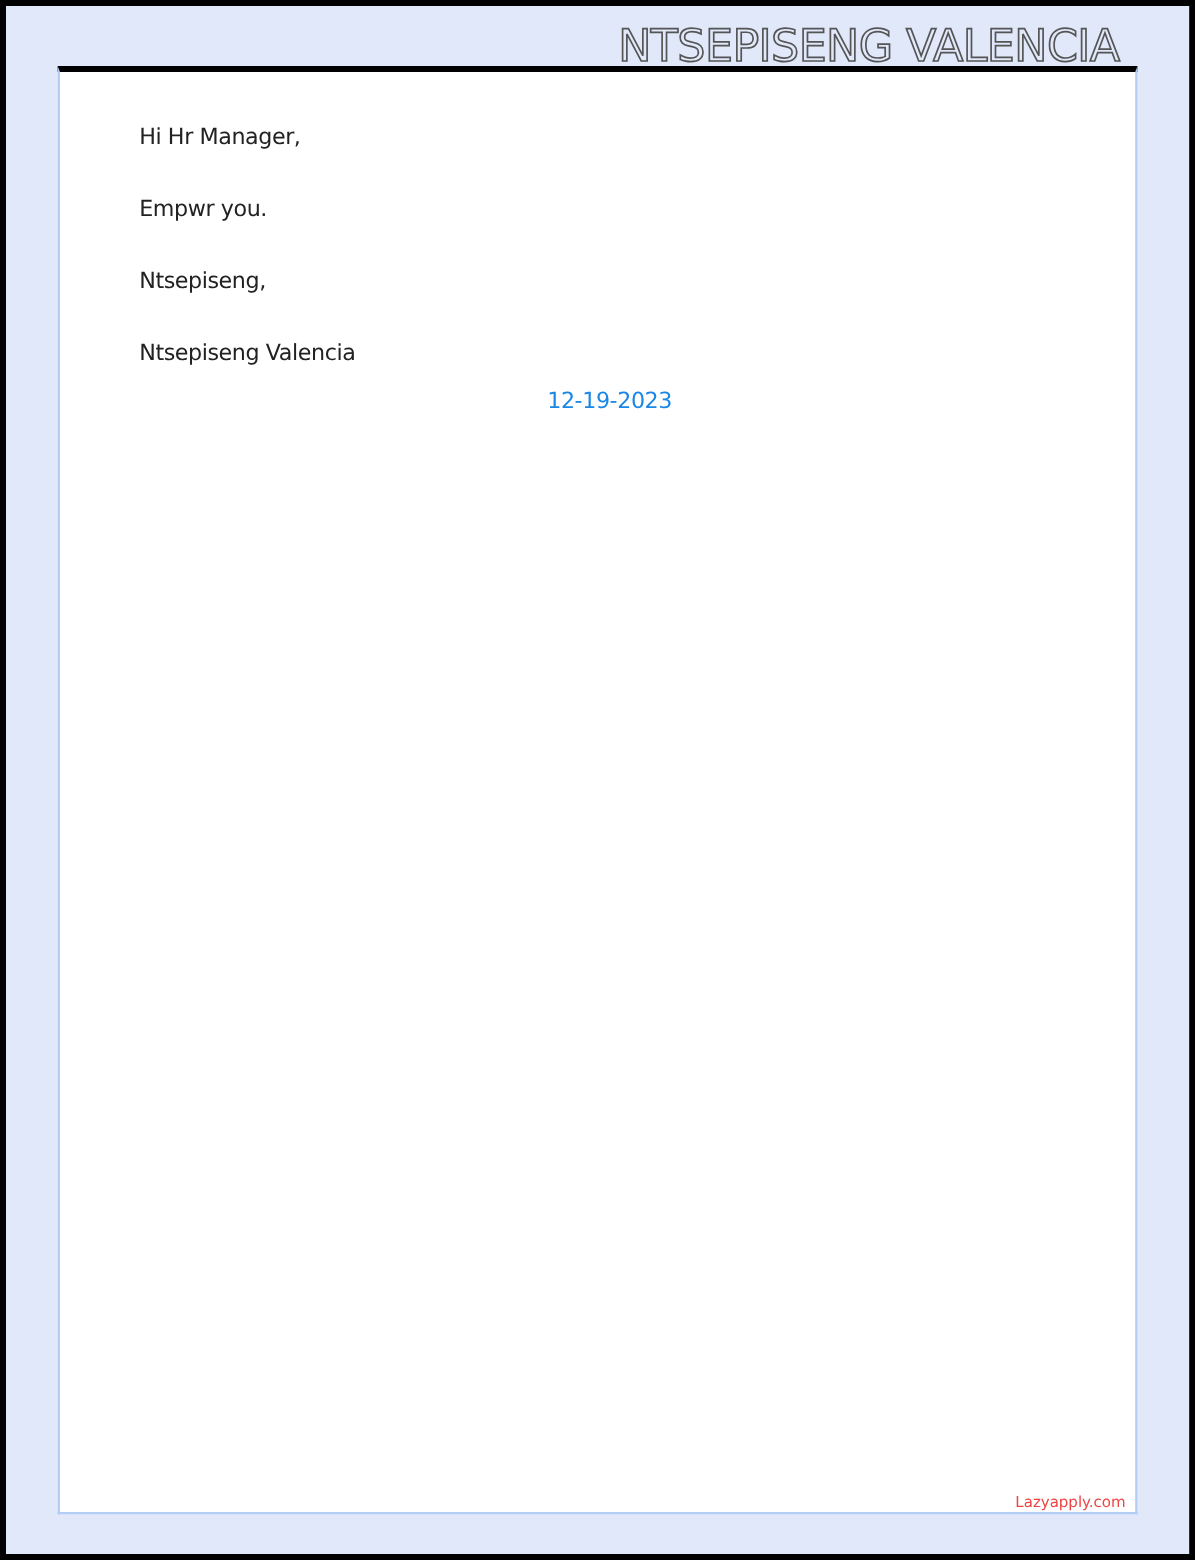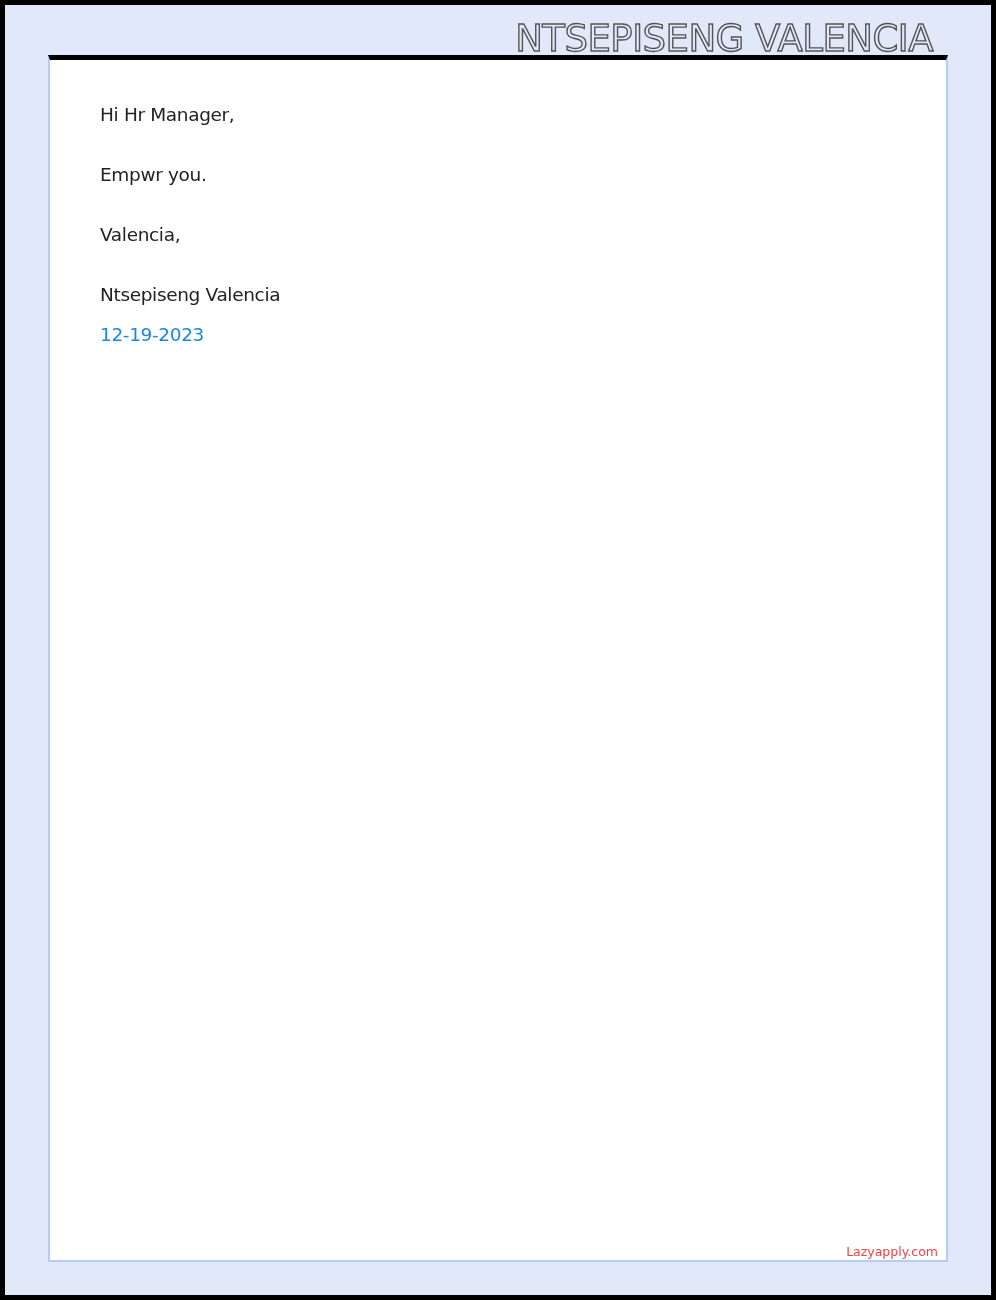--- a/index.html
+++ b/index.html
@@ -41,39 +41,39 @@
     .letter {
       position: absolute;
       left: 50px;
       top: 40px;
       width: 800px;
       font-size: 18.5px;
       line-height: 30px;
       color: #222;
       letter-spacing: -0.35px;
     }
-    .letter p { margin: 0 0 30px 0; }
+    .letter p { margin: 0 0 30px 16px; }
     .letter p.sig { margin-bottom: 10px; }
-    .date { color: #1a87e6; margin: 0; }
+    .date { color: #1a87e6; margin: 0; text-align: center; }
     .footer {
       position: absolute;
       right: 8px;
       bottom: 0px;
       font-size: 12.5px;
       color: #ef4444;
       line-height: 16px;
     }
   </style>
 </head>
 <body>
 
 <div class="header-name">NTSEPISENG VALENCIA</div>
 
 <div class="card">
   <div class="letter">
     <p>Hi Hr Manager,</p>
     <p>Empwr you.</p>
-    <p>Valencia,</p>
+    <p>Ntsepiseng,</p>
     <p class="sig">Ntsepiseng Valencia</p>
     <p class="date">12-19-2023</p>
   </div>
   <div class="footer">Lazyapply.com</div>
 </div>
 
 </body></html>

